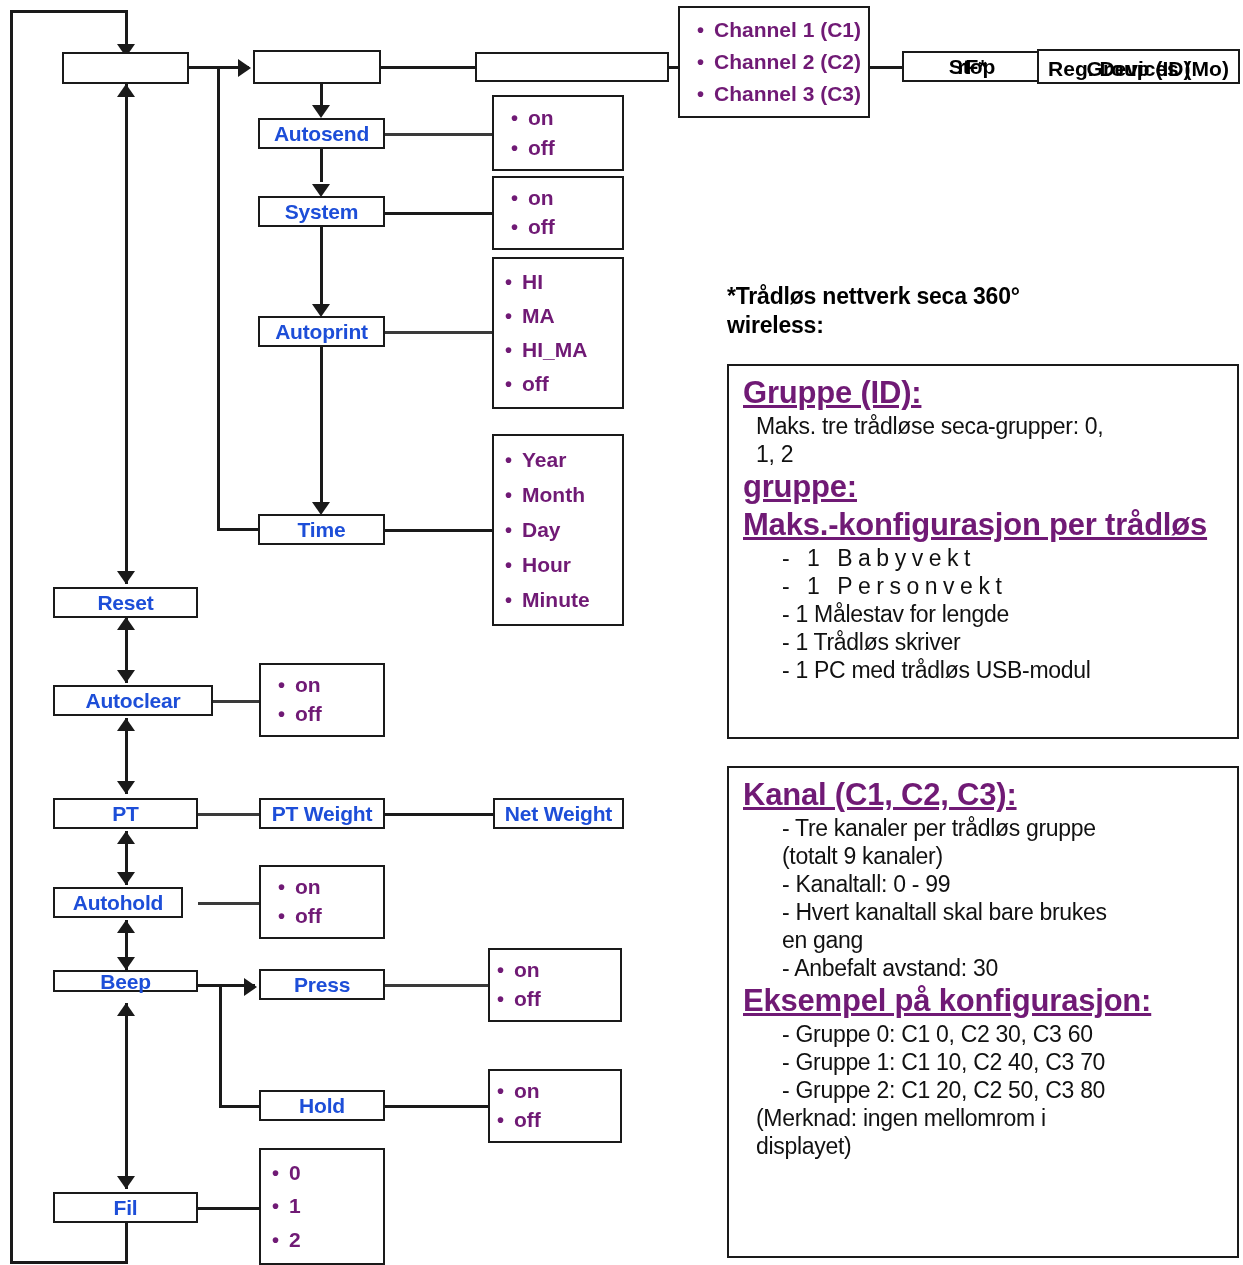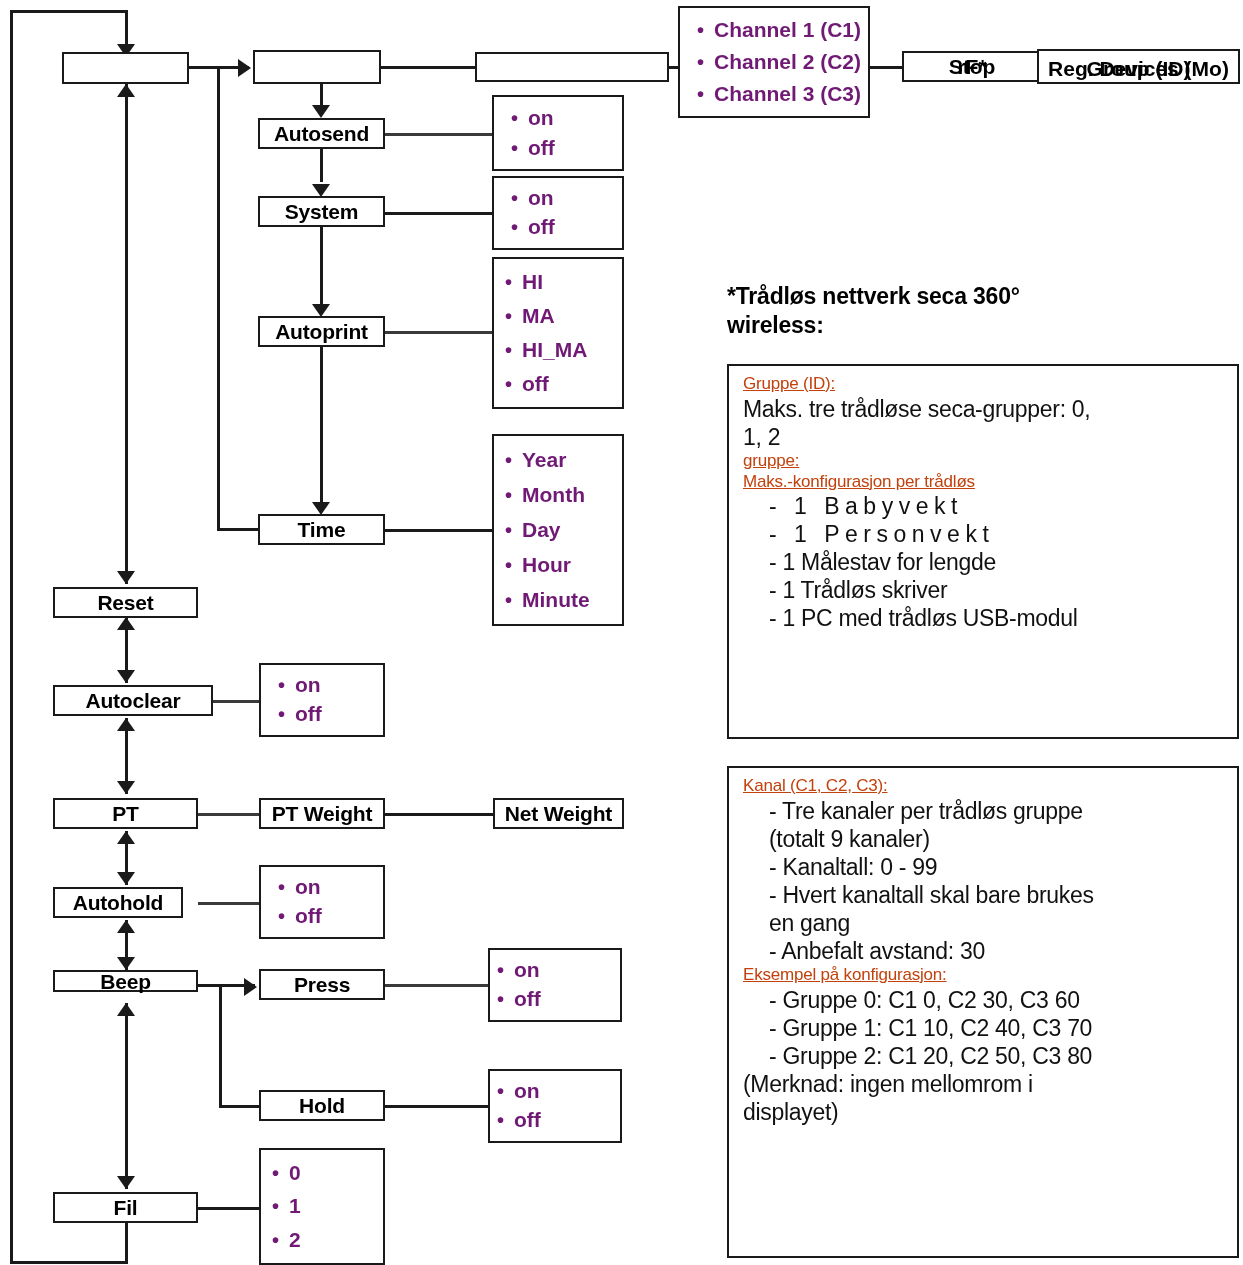--- a/index.html
+++ b/index.html
@@ -23,21 +23,21 @@
   .node {
     position: absolute;
     box-sizing: border-box;
     border: 2.5px solid #1a1a1a;
     background: #ffffff;
     display: flex;
     align-items: center;
     justify-content: center;
     font-weight: bold;
     font-size: 21px;
-    color: #000000;
+    color: #1d4ed8;
     letter-spacing: -0.2px;
     line-height: 1;
     z-index: 5;
   }
   .node.blank { font-size: 0; }
 
   .optbox {
     position: absolute;
     box-sizing: border-box;
     border: 2.5px solid #1a1a1a;
@@ -108,33 +108,34 @@
     letter-spacing: -0.2px;
   }
   .panel {
     position: absolute;
     box-sizing: border-box;
     border: 2.5px solid #1a1a1a;
     background: #fff;
     padding: 8px 12px 10px 14px;
   }
   .panel .hd {
-    font-weight: normal;
-    font-size: 17px;
+    font-weight: bold;
+    font-size: 31px;
     text-decoration: underline;
     line-height: 1.22;
-    color: #c2410c;
+    color: #701a75;
     letter-spacing: -0.2px;
   }
   .panel .tx {
     font-size: 23px;
     font-weight: 400;
     line-height: 1.22;
     color: #111;
     letter-spacing: -0.3px;
+    margin-left: 13px;
   }
   .panel .tx.ind { padding-left: 26px; }
   .panel .tx.spaced { letter-spacing: 5.5px; }
 
   .overlap-wrap { position: absolute; z-index: 6; }
   .ovl {
     position: absolute;
     top: 0;
     left: 0;
     width: 100%;

